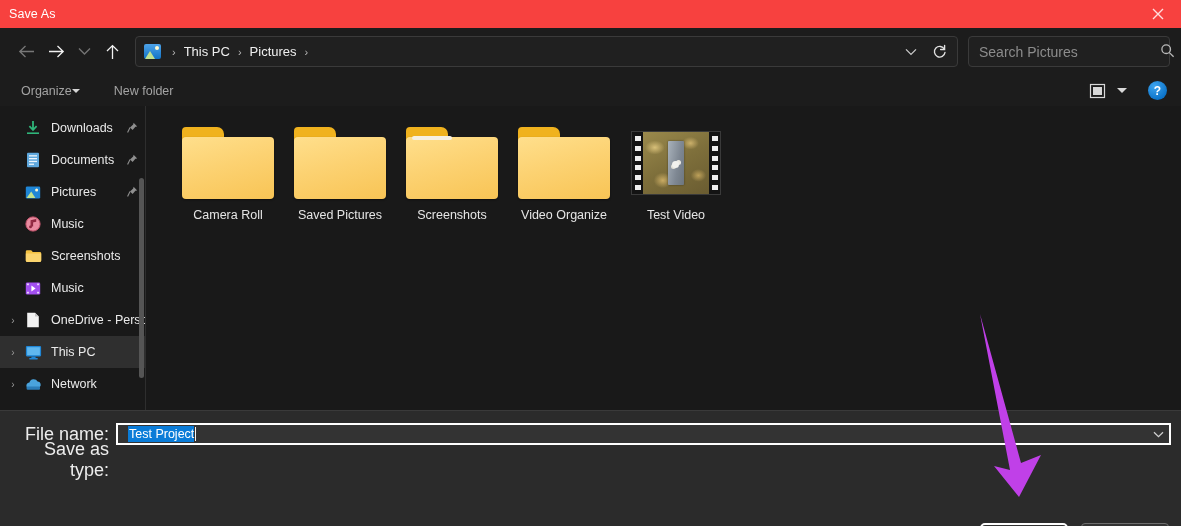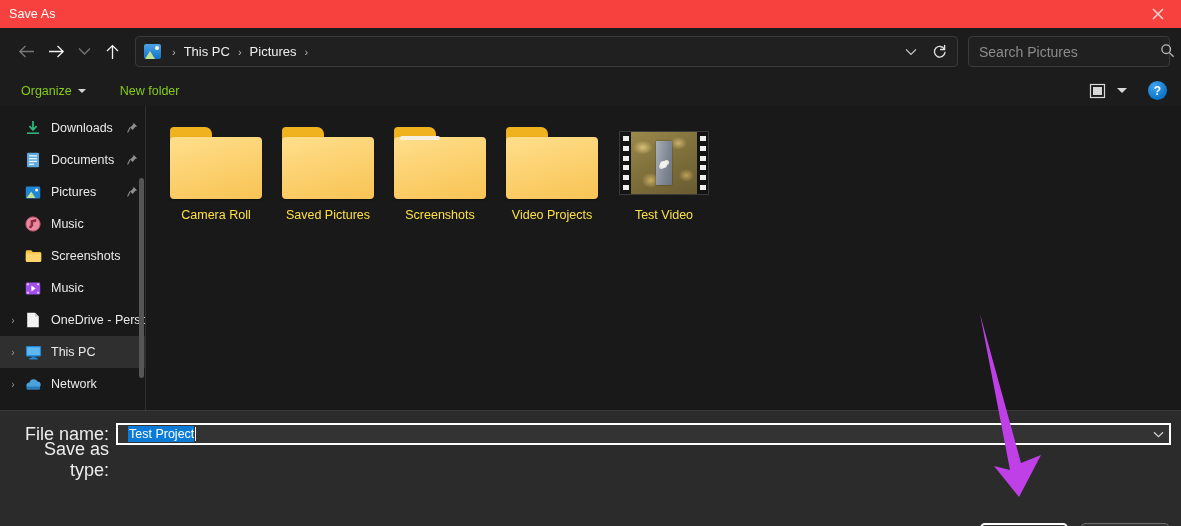--- a/index.html
+++ b/index.html
@@ -135,26 +135,25 @@
   .cmdbar {
     height: 31px;
     background: #1c1c1c;
     display: flex;
     align-items: center;
     padding: 0 8px 0 14px;
     position: relative;
   }
   .cmd-item {
     font-size: 12.5px;
-    color: #84cc16;
+    color: #a3a3a3;
     padding: 4px 7px;
     cursor: pointer;
     display: flex;
     align-items: center;
-    gap: 6px;
     border-radius: 3px;
   }
   .cmd-item .caret {
     width: 0; height: 0;
     border-left: 4px solid transparent;
     border-right: 4px solid transparent;
     border-top: 4.5px solid #d6d6d6;
   }
   .cmd-gap { width: 20px; }
   .cmd-right {
@@ -193,20 +192,21 @@
     cursor: pointer;
     line-height: 1;
   }
 
   
   .bodyarea {
     height: 304px;
     display: flex;
     background: #191919;
     position: relative;
+    gap: 12px;
   }
   .sidebar {
     width: 146px;
     background: #191919;
     position: relative;
     overflow: hidden;
     flex: none;
   }
   .nav-list { padding-top: 6px; }
   .nav-item {
@@ -276,21 +276,21 @@
     width: 112px;
     display: flex;
     flex-direction: column;
     align-items: center;
     cursor: pointer;
     padding-top: 4px;
   }
   .tile-ico { height: 78px; display: flex; align-items: center; justify-content: center; }
   .tile-label {
     font-size: 12.5px;
-    color: #fde047;
+    color: #e5e5e5;
     margin-top: 6px;
     text-align: center;
     white-space: nowrap;
   }
   .folder {
     width: 94px; height: 74px;
     position: relative;
   }
   .folder .tab {
     position: absolute;
@@ -724,21 +724,21 @@
         <div class="tile-label">Screenshots</div>
       </div>
 
       <div class="tile">
         <div class="tile-ico">
           <div class="folder">
               <div class="tab"></div>
               <div class="body"></div>
             </div>
         </div>
-        <div class="tile-label">Video Projects</div>
+        <div class="tile-label">Video Organize</div>
       </div>
 
       <div class="tile">
         <div class="tile-ico">
           <div class="vthumb">
             <div class="perf">
               <span></span>
                 <span></span>
                 <span></span>
                 <span></span>

